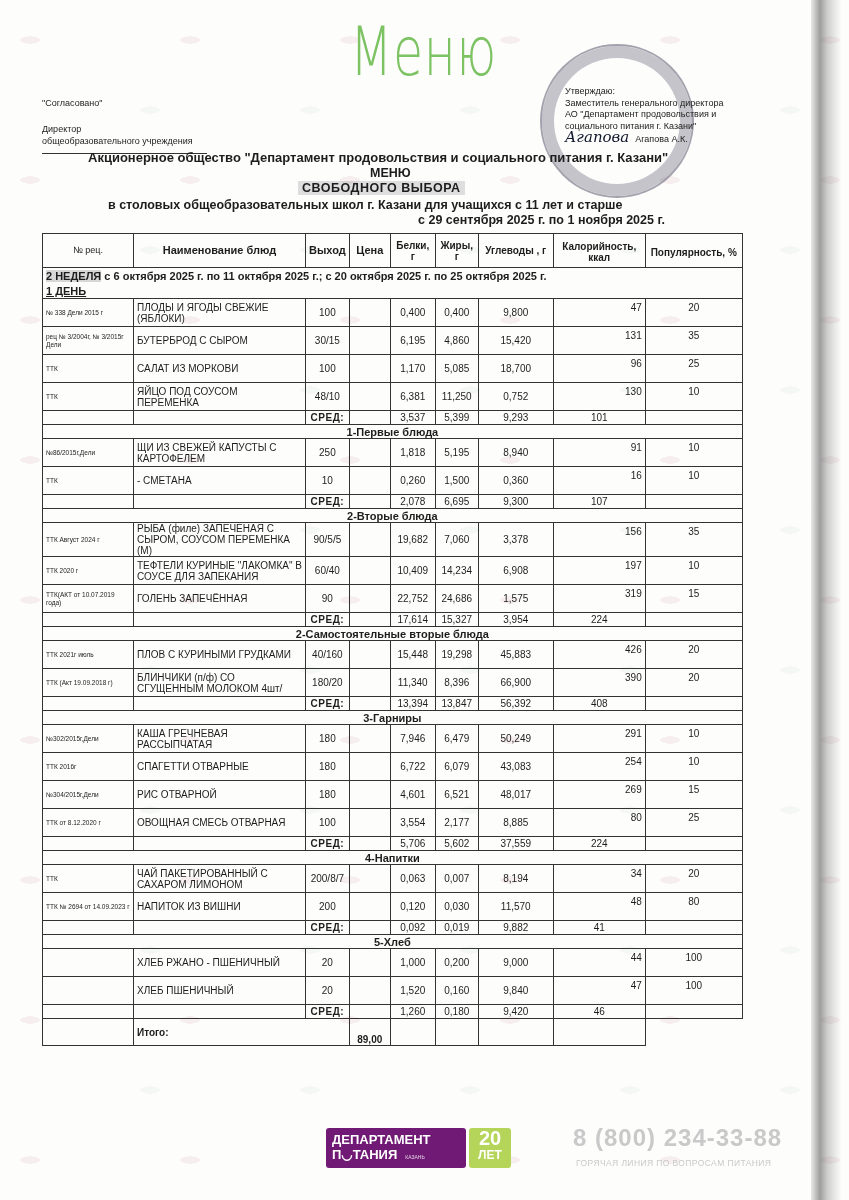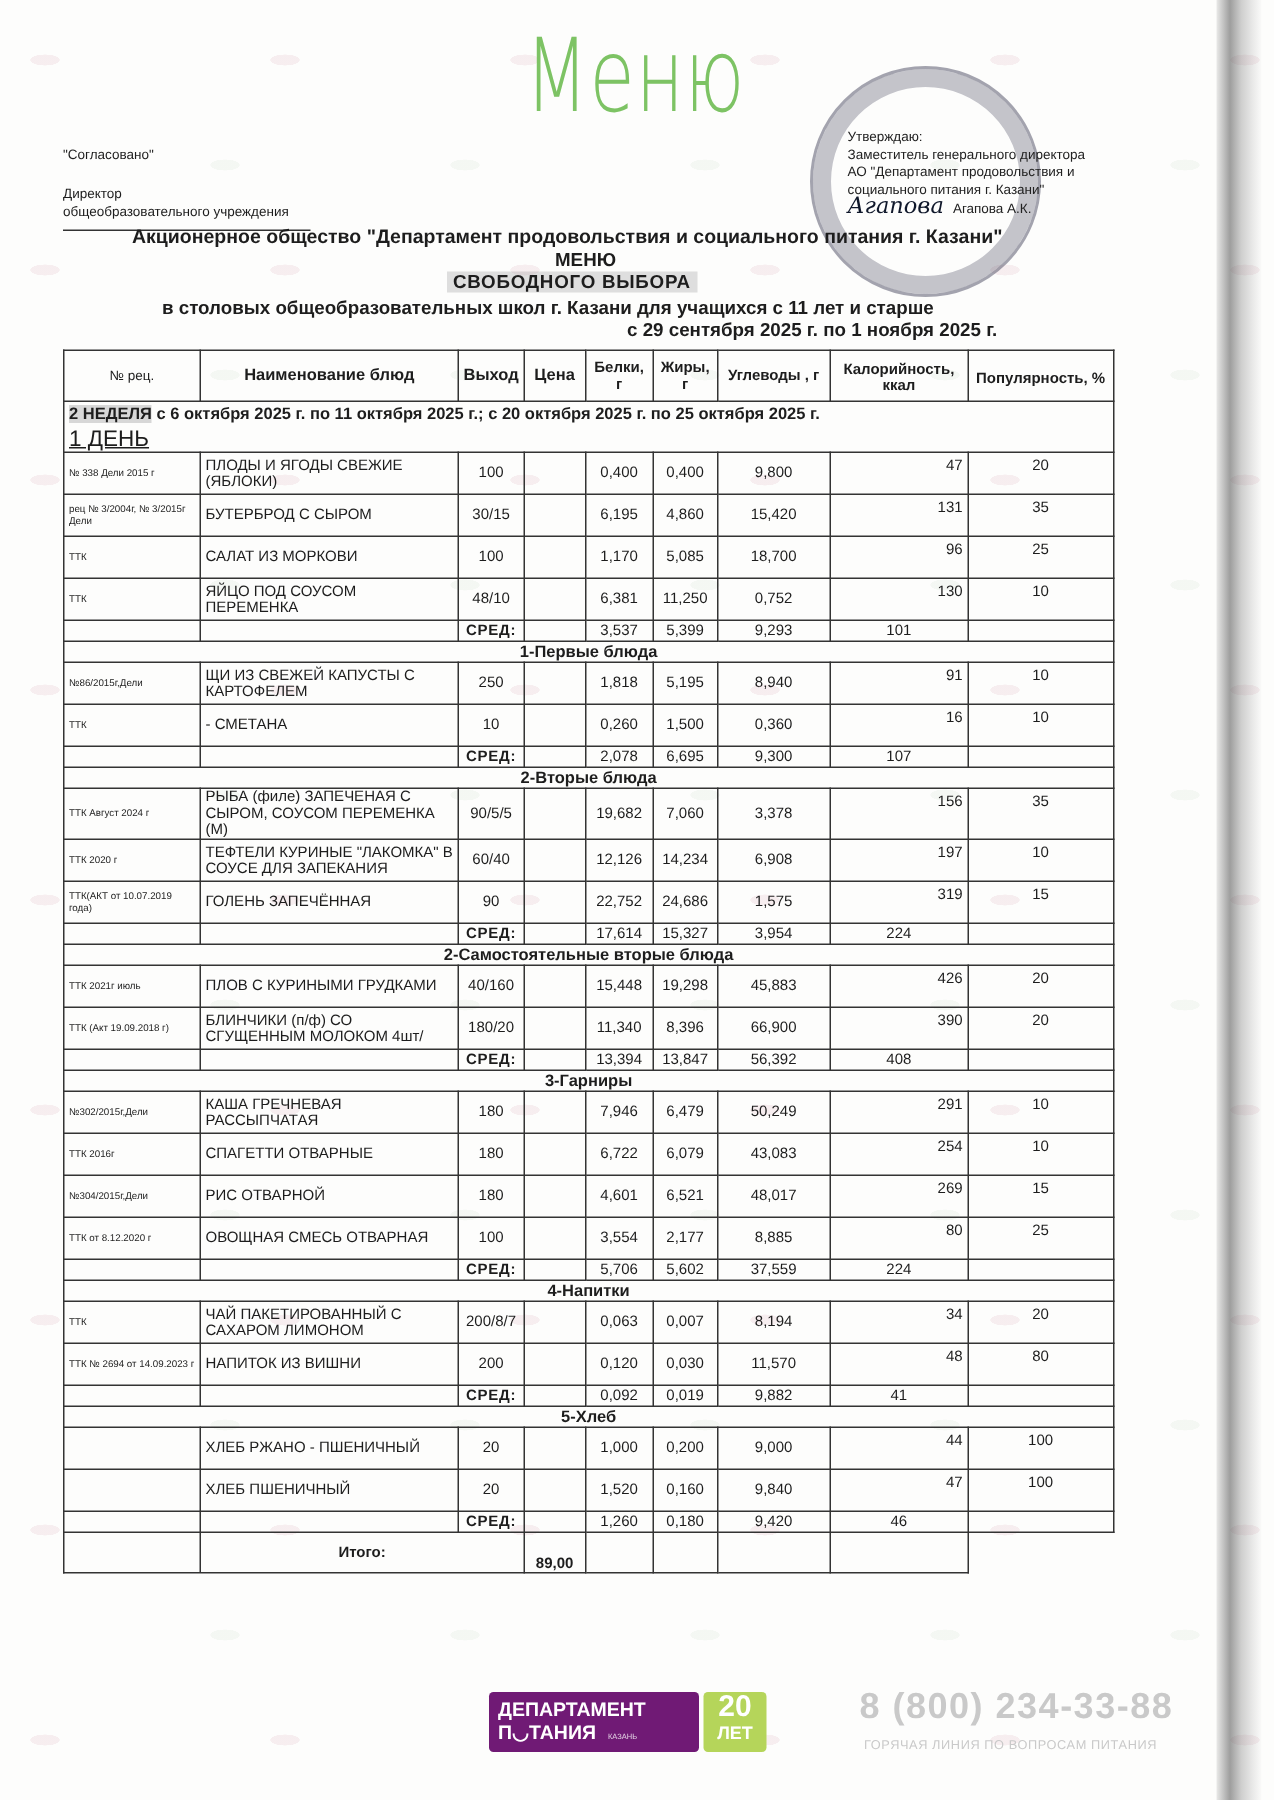--- a/index.html
+++ b/index.html
@@ -30,26 +30,26 @@
   .c-name { width:165px; font-size:10px; line-height:11px; }
   .c-out { width:36px; text-align:center; }
   .c-price { width:34px; text-align:center; }
   .c-p { width:38px; text-align:center; }
   .c-f { width:36px; text-align:center; }
   .c-c { width:68px; text-align:center; }
   .c-k { width:85px; text-align:right; }
   .c-pop { width:90px; text-align:center; vertical-align:top; padding-top:3px !important; }
   .c-k { vertical-align:top; padding-top:3px !important; }
   tr.week td { font-weight:bold; font-size:11px; height:16px; border-bottom:none; }
-  tr.day td { font-weight:normal; font-size:15px; height:14px; border-top:none; text-decoration:underline; }
+  tr.day td { font-weight:bold; font-size:11px; height:14px; border-top:none; text-decoration:underline; }
   tr.cat td { font-weight:bold; font-size:11px; height:13px; text-align:center; }
   tr.avg td { height:13px; font-size:10px; }
   tr.avg .lbl { text-align:center; font-weight:bold; letter-spacing:0.5px; }
   tr.total td { height:26px; }
-  tr.total .lbl { text-align:center; font-weight:bold; }
+  tr.total .lbl { text-align:left; font-weight:bold; }
   .noborder { border:none !important; }
   .hl { background:rgba(130,130,130,0.3); }
 
   .footer-logo { position:absolute; left:326px; top:1128px; height:40px; display:flex; gap:3px; }
   .logo-main { background:#701a75; color:#fff; font-weight:bold; font-size:13px; line-height:15px; padding:4px 6px; border-radius:3px; width:128px; }
   .logo-main small { font-size:5px; font-weight:normal; margin-left:8px; opacity:0.8; }
   .logo-20 { background:#b5d55a; color:#fff; font-weight:bold; width:42px; text-align:center; border-radius:3px; line-height:17px; padding-top:2px; }
   .logo-20 .n { font-size:20px; display:block; }
   .logo-20 .l { font-size:12px; display:block; }
   .hotline-num { position:absolute; left:573px; top:1124px; font-size:24px; font-weight:bold; color:#c9c9c9; letter-spacing:1px; }
@@ -208,21 +208,21 @@
         <td class="c-f">7,060</td>
         <td class="c-c">3,378</td>
         <td class="c-k">156</td>
         <td class="c-pop">35</td>
       </tr>
       <tr>
         <td class="c-rec">ТТК 2020 г</td>
         <td class="c-name">ТЕФТЕЛИ КУРИНЫЕ "ЛАКОМКА" В СОУСЕ ДЛЯ ЗАПЕКАНИЯ</td>
         <td class="c-out">60/40</td>
         <td class="c-price"></td>
-        <td class="c-p">12,126</td>
+        <td class="c-p">10,409</td>
         <td class="c-f">14,234</td>
         <td class="c-c">6,908</td>
         <td class="c-k">197</td>
         <td class="c-pop">10</td>
       </tr>
       <tr>
         <td class="c-rec">ТТК(АКТ от 10.07.2019 года)</td>
         <td class="c-name">ГОЛЕНЬ ЗАПЕЧЁННАЯ</td>
         <td class="c-out">90</td>
         <td class="c-price"></td>

